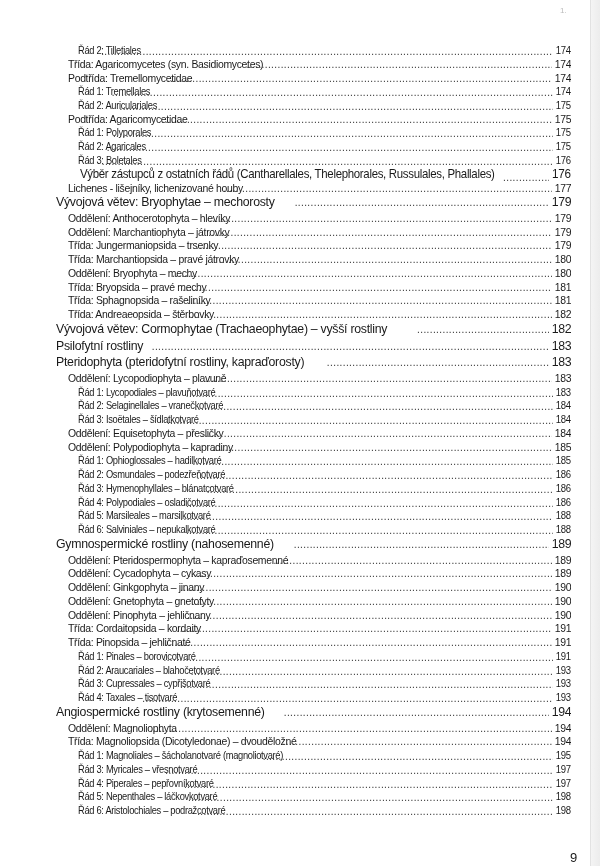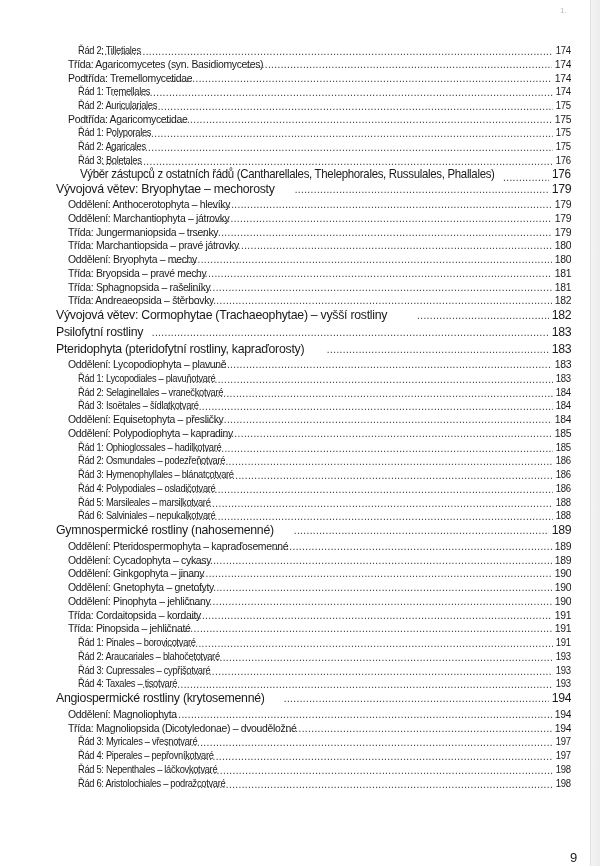--- a/index.html
+++ b/index.html
@@ -111,20 +111,25 @@
     <div class="row l2">
       <span class="label">Řád 3: Boletales</span>
       <span class="dots"></span>
       <span class="page">176</span>
     </div>
     <div class="row l3">
       <span class="label">Výběr zástupců z ostatních řádů (Cantharellales, Thelephorales, Russulales, Phallales)</span>
       <span class="dots"></span>
       <span class="page">176</span>
     </div>
+    <div class="row l1">
+      <span class="label">Lichenes - lišejníky, lichenizované houby</span>
+      <span class="dots"></span>
+      <span class="page">177</span>
+    </div>
     <div class="row l0">
       <span class="label">Vývojová větev: Bryophytae – mechorosty</span>
       <span class="dots"></span>
       <span class="page">179</span>
     </div>
     <div class="row l1">
       <span class="label">Oddělení: Anthocerotophyta – hlevíky</span>
       <span class="dots"></span>
       <span class="page">179</span>
     </div>
@@ -305,20 +310,25 @@
     </div>
     <div class="row l1">
       <span class="label">Oddělení: Magnoliophyta</span>
       <span class="dots"></span>
       <span class="page">194</span>
     </div>
     <div class="row l1">
       <span class="label">Třída: Magnoliopsida (Dicotyledonae) – dvouděložné</span>
       <span class="dots"></span>
       <span class="page">194</span>
+    </div>
+    <div class="row l2">
+      <span class="label">Řád 1: Magnoliales – šácholanotvaré (magnoliotvaré)</span>
+      <span class="dots"></span>
+      <span class="page">195</span>
     </div>
     <div class="row l2">
       <span class="label">Řád 3: Myricales – vřesnotvaré</span>
       <span class="dots"></span>
       <span class="page">197</span>
     </div>
     <div class="row l2">
       <span class="label">Řád 4: Piperales – pepřovníkotvaré</span>
       <span class="dots"></span>
       <span class="page">197</span>

